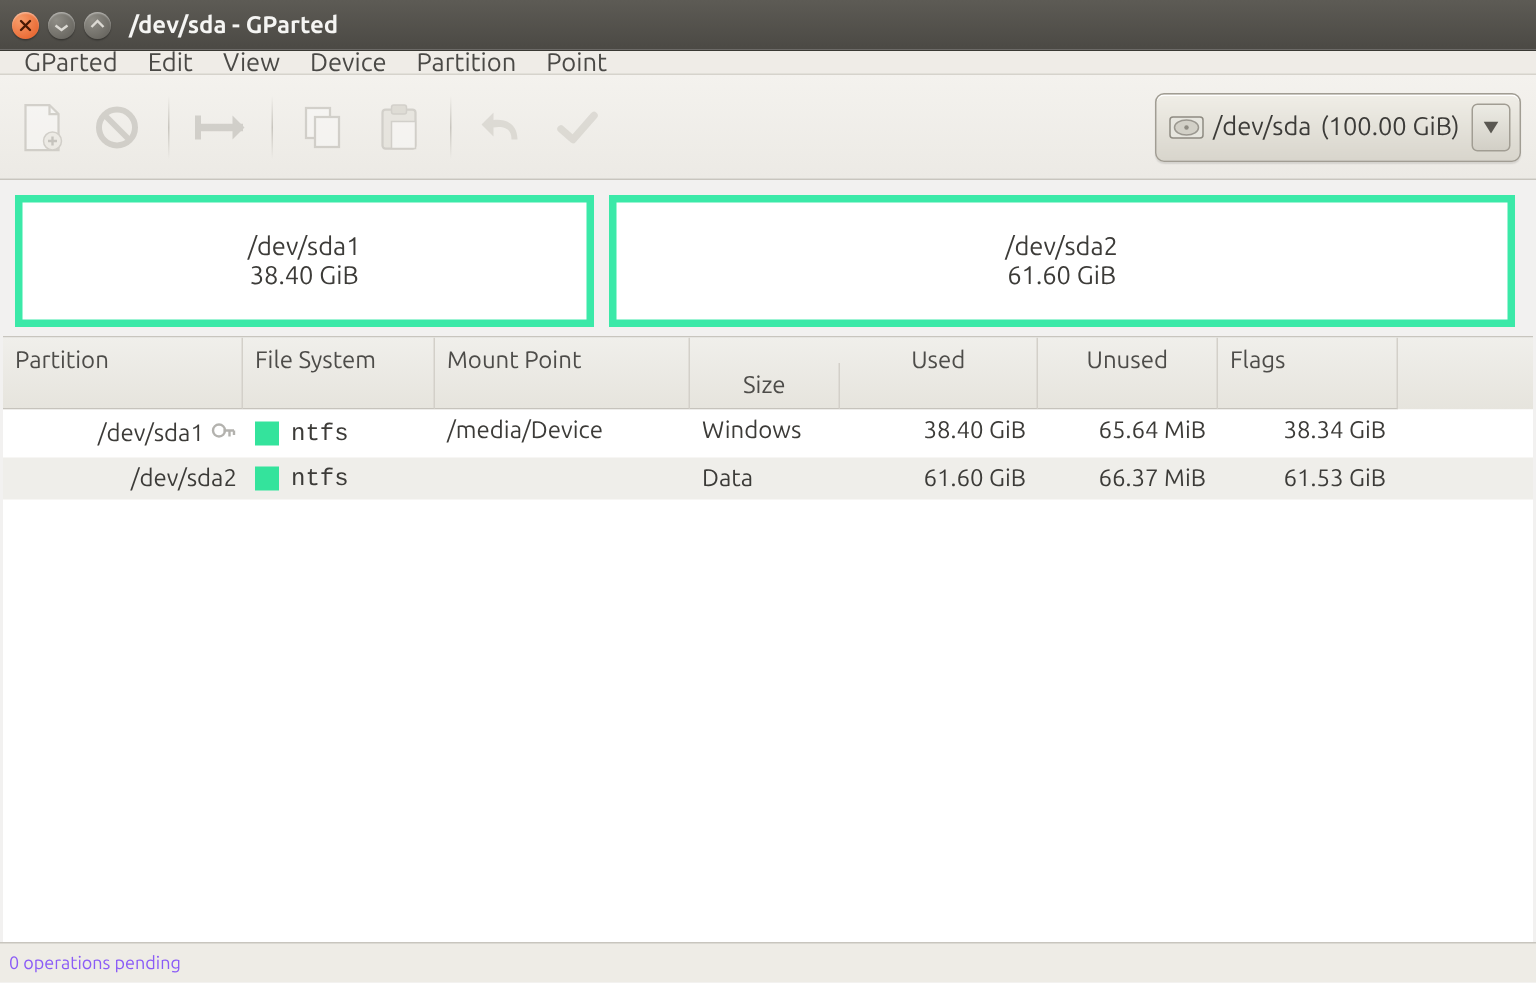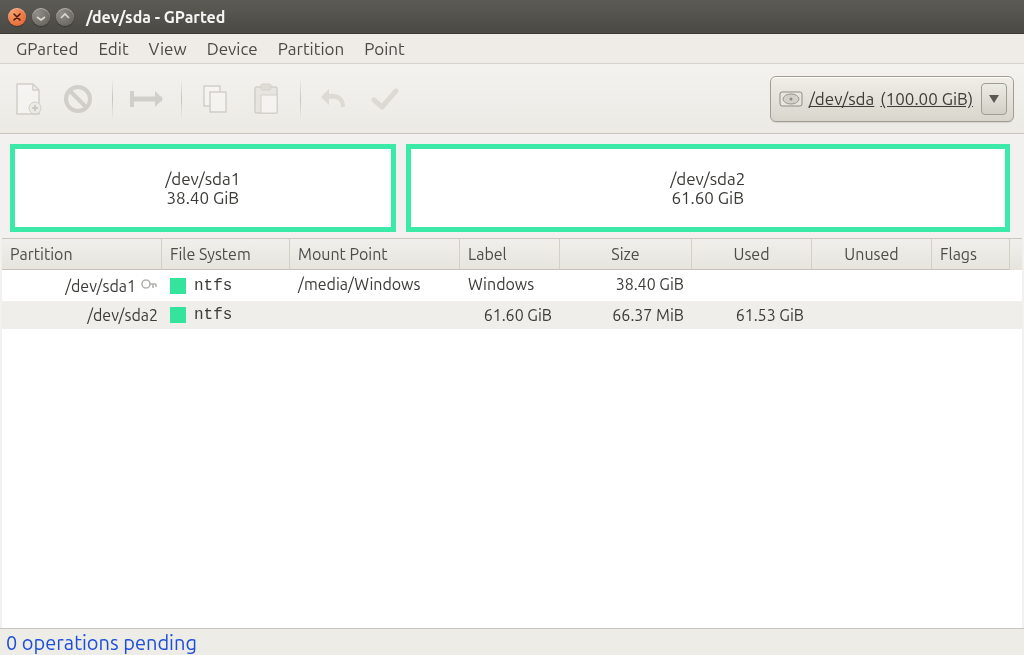--- a/index.html
+++ b/index.html
@@ -46,21 +46,21 @@
     justify-content: center;
     font-size: 11px;
     color: #3a3a3a;
     box-shadow: inset 0 1px 1px rgba(255,255,255,0.4), 0 1px 1px rgba(0,0,0,0.3);
   }
   .win-btn.close { background: radial-gradient(circle at 30% 30%, #f79d6b, #e55a23); color:#311; }
   .win-btn.minimize, .win-btn.maximize { background: radial-gradient(circle at 30% 30%, #8f8d86, #5f5d57); color:#ddd; }
   .win-btn svg { display:block; }
   
   .menubar {
-    height: 30px;
+    height: 16px;
     background: #efece7;
     display: flex;
     align-items: center;
     padding: 0 6px;
     border-bottom: 1px solid #d6d3cc;
     font-size: 17px;
     color: #4a4946;
     box-sizing: border-box;
   }
   .menubar .menu-item {
@@ -70,21 +70,20 @@
   
   .toolbar {
     height: 70px;
     background: linear-gradient(to bottom, #f4f2ee 0%, #eceae5 100%);
     border-bottom: 1px solid #c8c5be;
     display: flex;
     align-items: center;
     padding: 0 10px;
     box-sizing: border-box;
     gap: 14px;
-    text-decoration: underline;
   }
   .toolbar .sep {
     width: 1px;
     height: 42px;
     background: linear-gradient(to bottom, transparent, #c8c5be, transparent);
     margin: 0 2px;
   }
   .tool-btn {
     width: 36px;
     height: 36px;
@@ -169,22 +168,22 @@
   .td.p-partition { display:flex; align-items:center; justify-content:flex-end; gap:4px; padding-right:4px;}
   .td.p-fs { display:flex; align-items:center;font-family:Liberation Mono, monospace; }
   
   .statusbar {
     height: 26px;
     background:#eeece6;
     border-top:1px solid #c8c5be;
     display:flex;
     align-items:center;
     padding: 0 6px;
-    font-size:20px;
-    color:#1d4ed8;
+    font-size:12px;
+    color:#8b5cf6;
   }
 </style>
 </head>
 <body>
 
 <div class="window">
 
   <div class="titlebar">
     <div class="controls">
       <div class="win-btn close">
@@ -290,55 +289,57 @@
       <div>/dev/sda2</div>
       <div>61.60 GiB</div>
     </div>
   </div>
 
   <div class="table">
     <div class="thead">
       <div class="th">Partition</div>
       <div class="th">File System</div>
       <div class="th">Mount Point</div>
-      <div class="th">Label</div>
-      <div class="th" style="text-align:center;">Size</div>
+      <div class="th" style="text-align:center;margin-top:17px;">Size</div>
       <div class="th" style="text-align:center;">Used</div>
       <div class="th" style="text-align:center;">Unused</div>
       <div class="th" style="text-align:left;">Flags</div>
     </div>
     <div class="tbody">
       <div class="trow">
         <div class="td p-partition">
           <span>/dev/sda1</span>
           <span class="key-icon">
             <svg width="18" height="18" viewBox="0 0 18 18">
                 <circle cx="6" cy="9" r="4" fill="none" stroke="#6a6860" stroke-width="1.6"></circle>
                 <path d="M9 9 H16 M13 9 V13 M16 9 V12" stroke="#6a6860" stroke-width="1.6" fill="none"></path>
               </svg>
           </span>
         </div>
         <div class="td p-fs">
           <span class="fs-swatch" style="background:#34e39c;"></span>
           <span>ntfs</span>
         </div>
-        <div class="td">/media/Windows</div>
+        <div class="td">/media/Device</div>
         <div class="td">Windows</div>
         <div class="td right">38.40 GiB</div>
+        <div class="td right">65.64 MiB</div>
+        <div class="td right">38.34 GiB</div>
         <div class="td"></div>
       </div>
       <div class="trow alt">
         <div class="td p-partition">
           <span>/dev/sda2</span>
         </div>
         <div class="td p-fs">
           <span class="fs-swatch" style="background:#34e39c;"></span>
           <span>ntfs</span>
         </div>
         <div class="td"></div>
+        <div class="td">Data</div>
         <div class="td right">61.60 GiB</div>
         <div class="td right">66.37 MiB</div>
         <div class="td right">61.53 GiB</div>
         <div class="td"></div>
       </div>
     </div>
   </div>
 
   <div class="statusbar">
     <span>0 operations pending</span>

